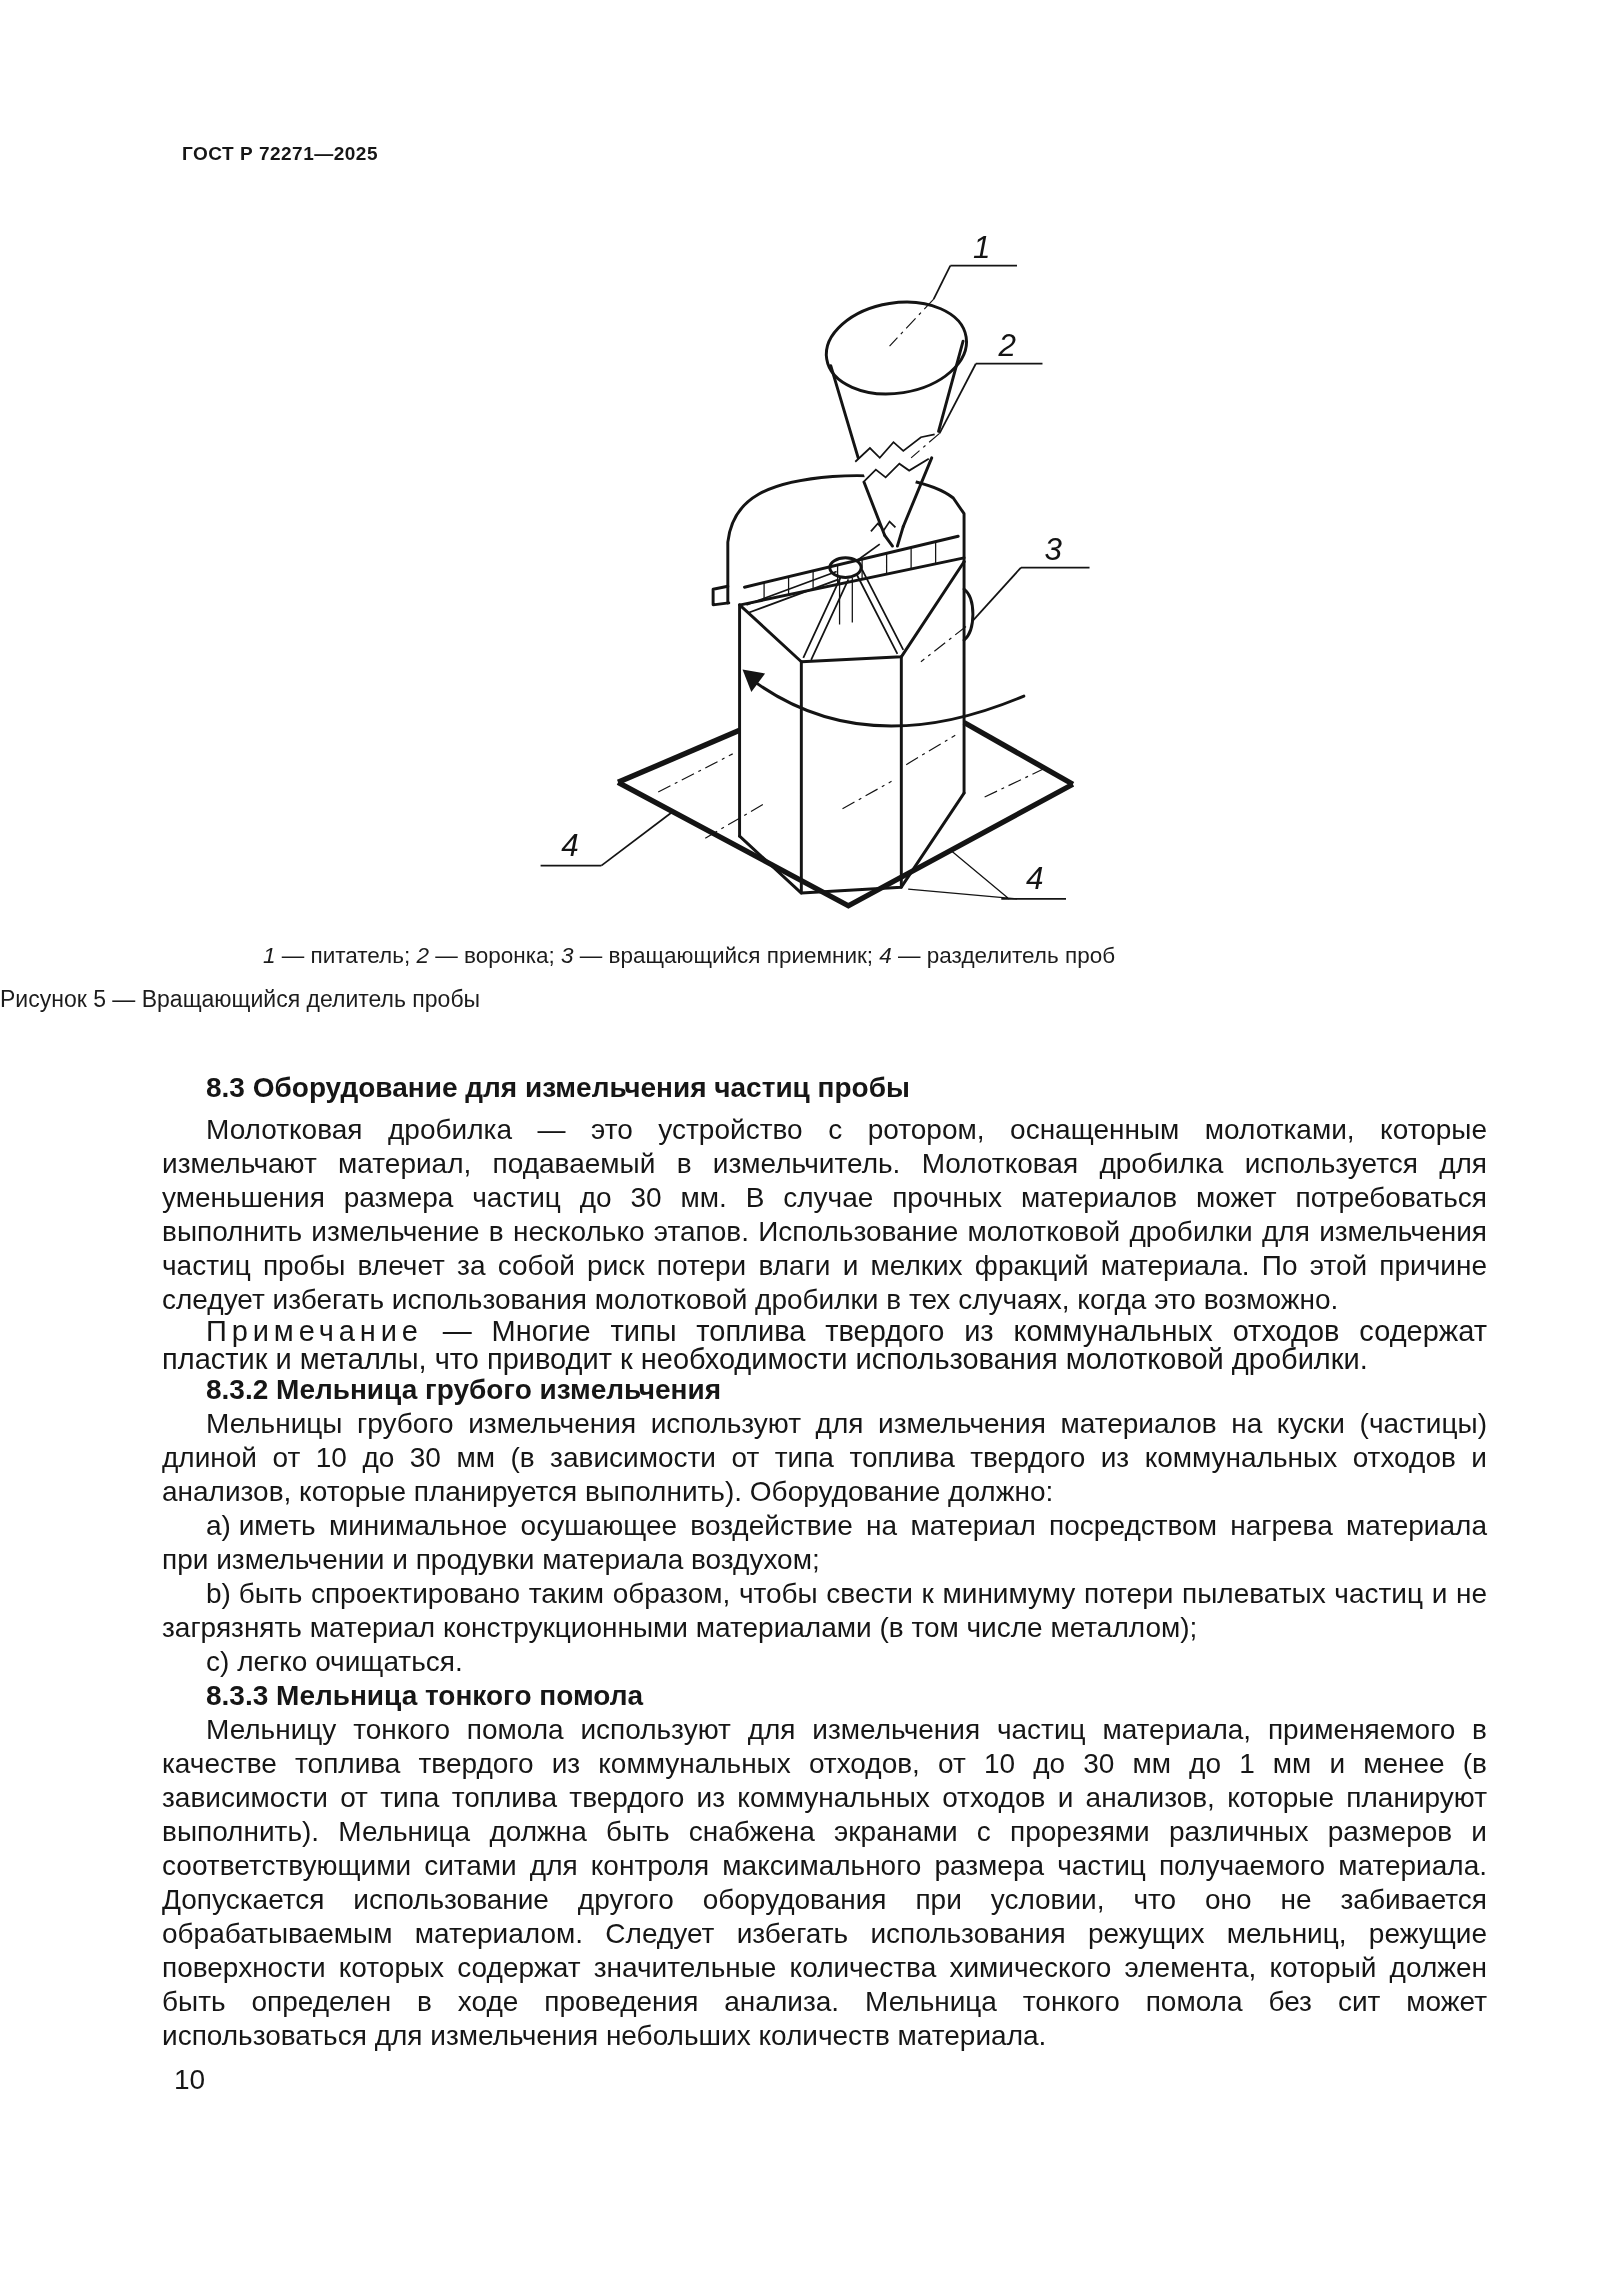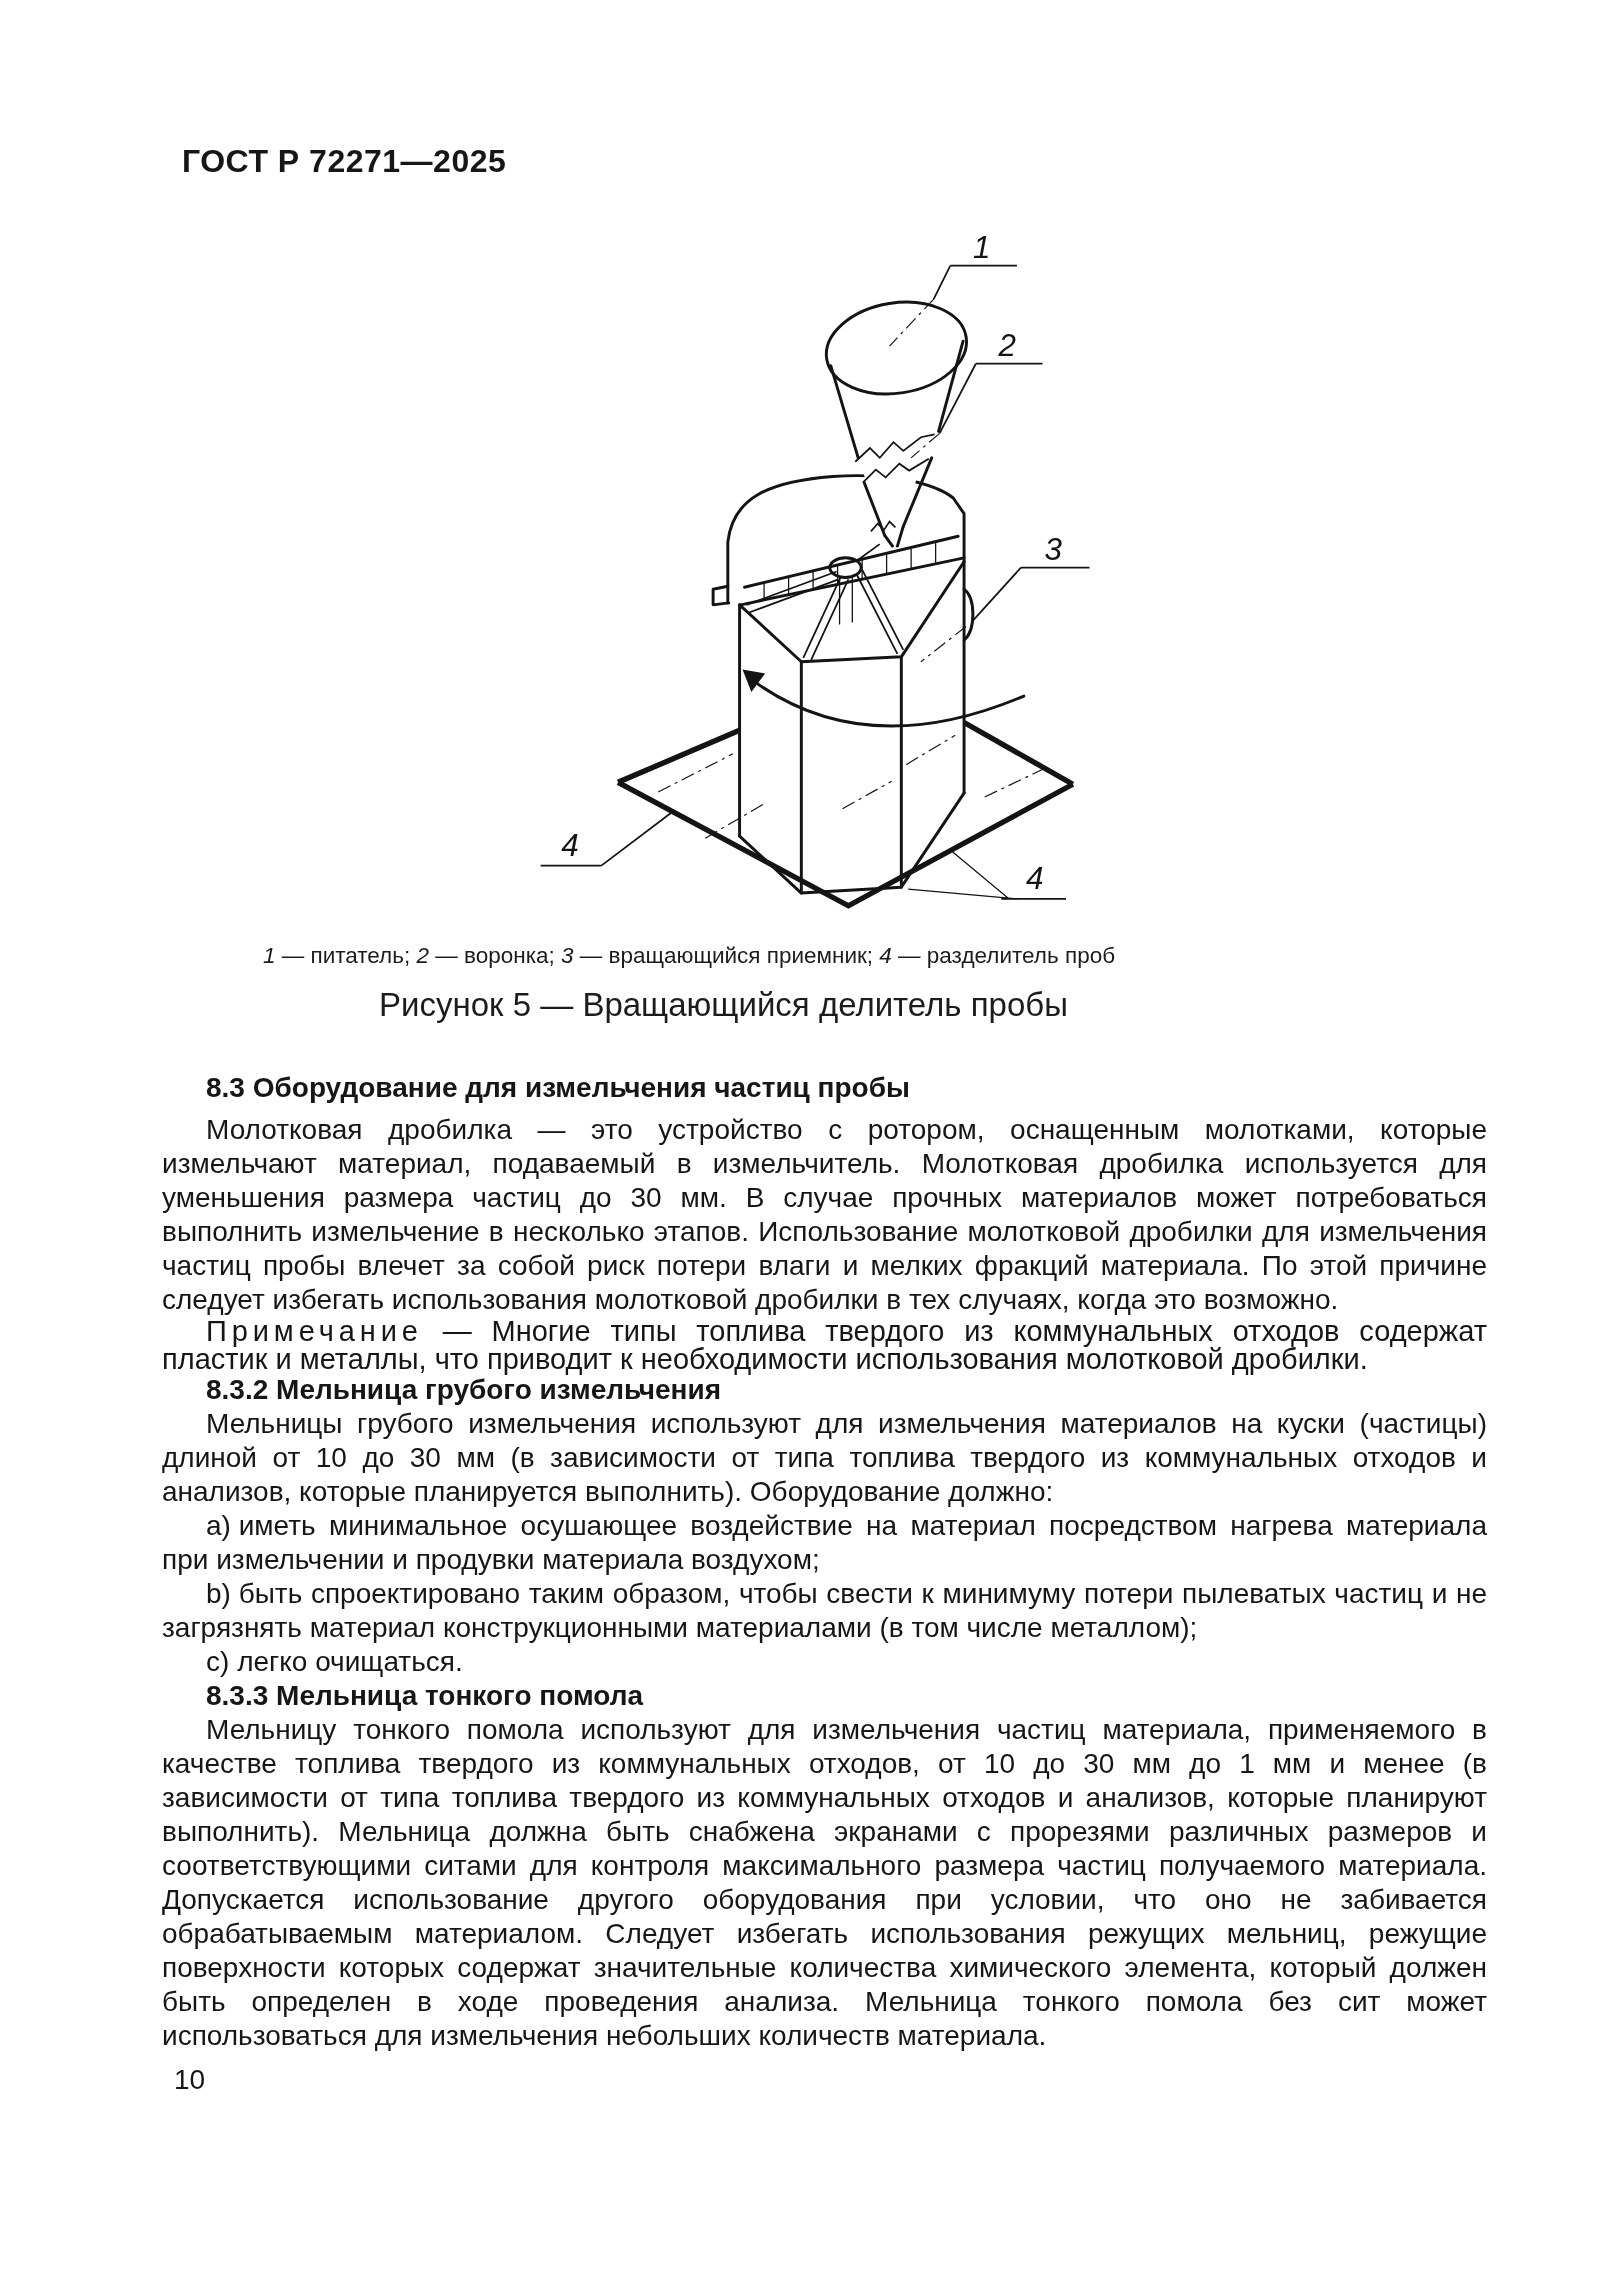--- a/index.html
+++ b/index.html
@@ -6,31 +6,31 @@
   .page{
     position:relative;
     width:1621px;height:2293px;
     background:#ffffff;
     font-family:"Liberation Sans", sans-serif;
     color:#161616;
     overflow:hidden;
   }
   .doc-header{
     position:absolute;left:182px;top:143px;
-    font-size:32px;font-weight:bold;letter-spacing:0.5px;
+    font-size:19px;font-weight:bold;letter-spacing:0.5px;
   }
   .diagram-wrap{position:absolute;left:421px;top:201px;width:794px;height:745px;}
   .fig-legend{
     position:absolute;left:0;top:943px;width:1378px;
     text-align:center;font-size:22.5px;color:#1c1c1c;
   }
   .fig-legend .num{font-style:italic;}
   .fig-caption{
     position:absolute;left:0;top:986px;width:1447px;
-    text-align:center;font-size:33px;color:#1c1c1c;
+    font-size:23px;color:#1c1c1c;
   }
   .text-col{
     position:absolute;left:162px;top:1071px;width:1325px;
     font-size:28px;line-height:34px;text-align:justify;
   }
   .text-col p{margin:0;text-indent:44px;}
   h3.sec{font-size:28px;line-height:34px;margin:0 0 7.8px 0;text-indent:44px;font-weight:bold;}
   h4.sec{font-size:28px;line-height:34px;margin:0;text-indent:44px;font-weight:bold;}
   .note{
     font-size:29px;line-height:28px;margin:13.7px 0 15.7px 0;text-indent:44px;

